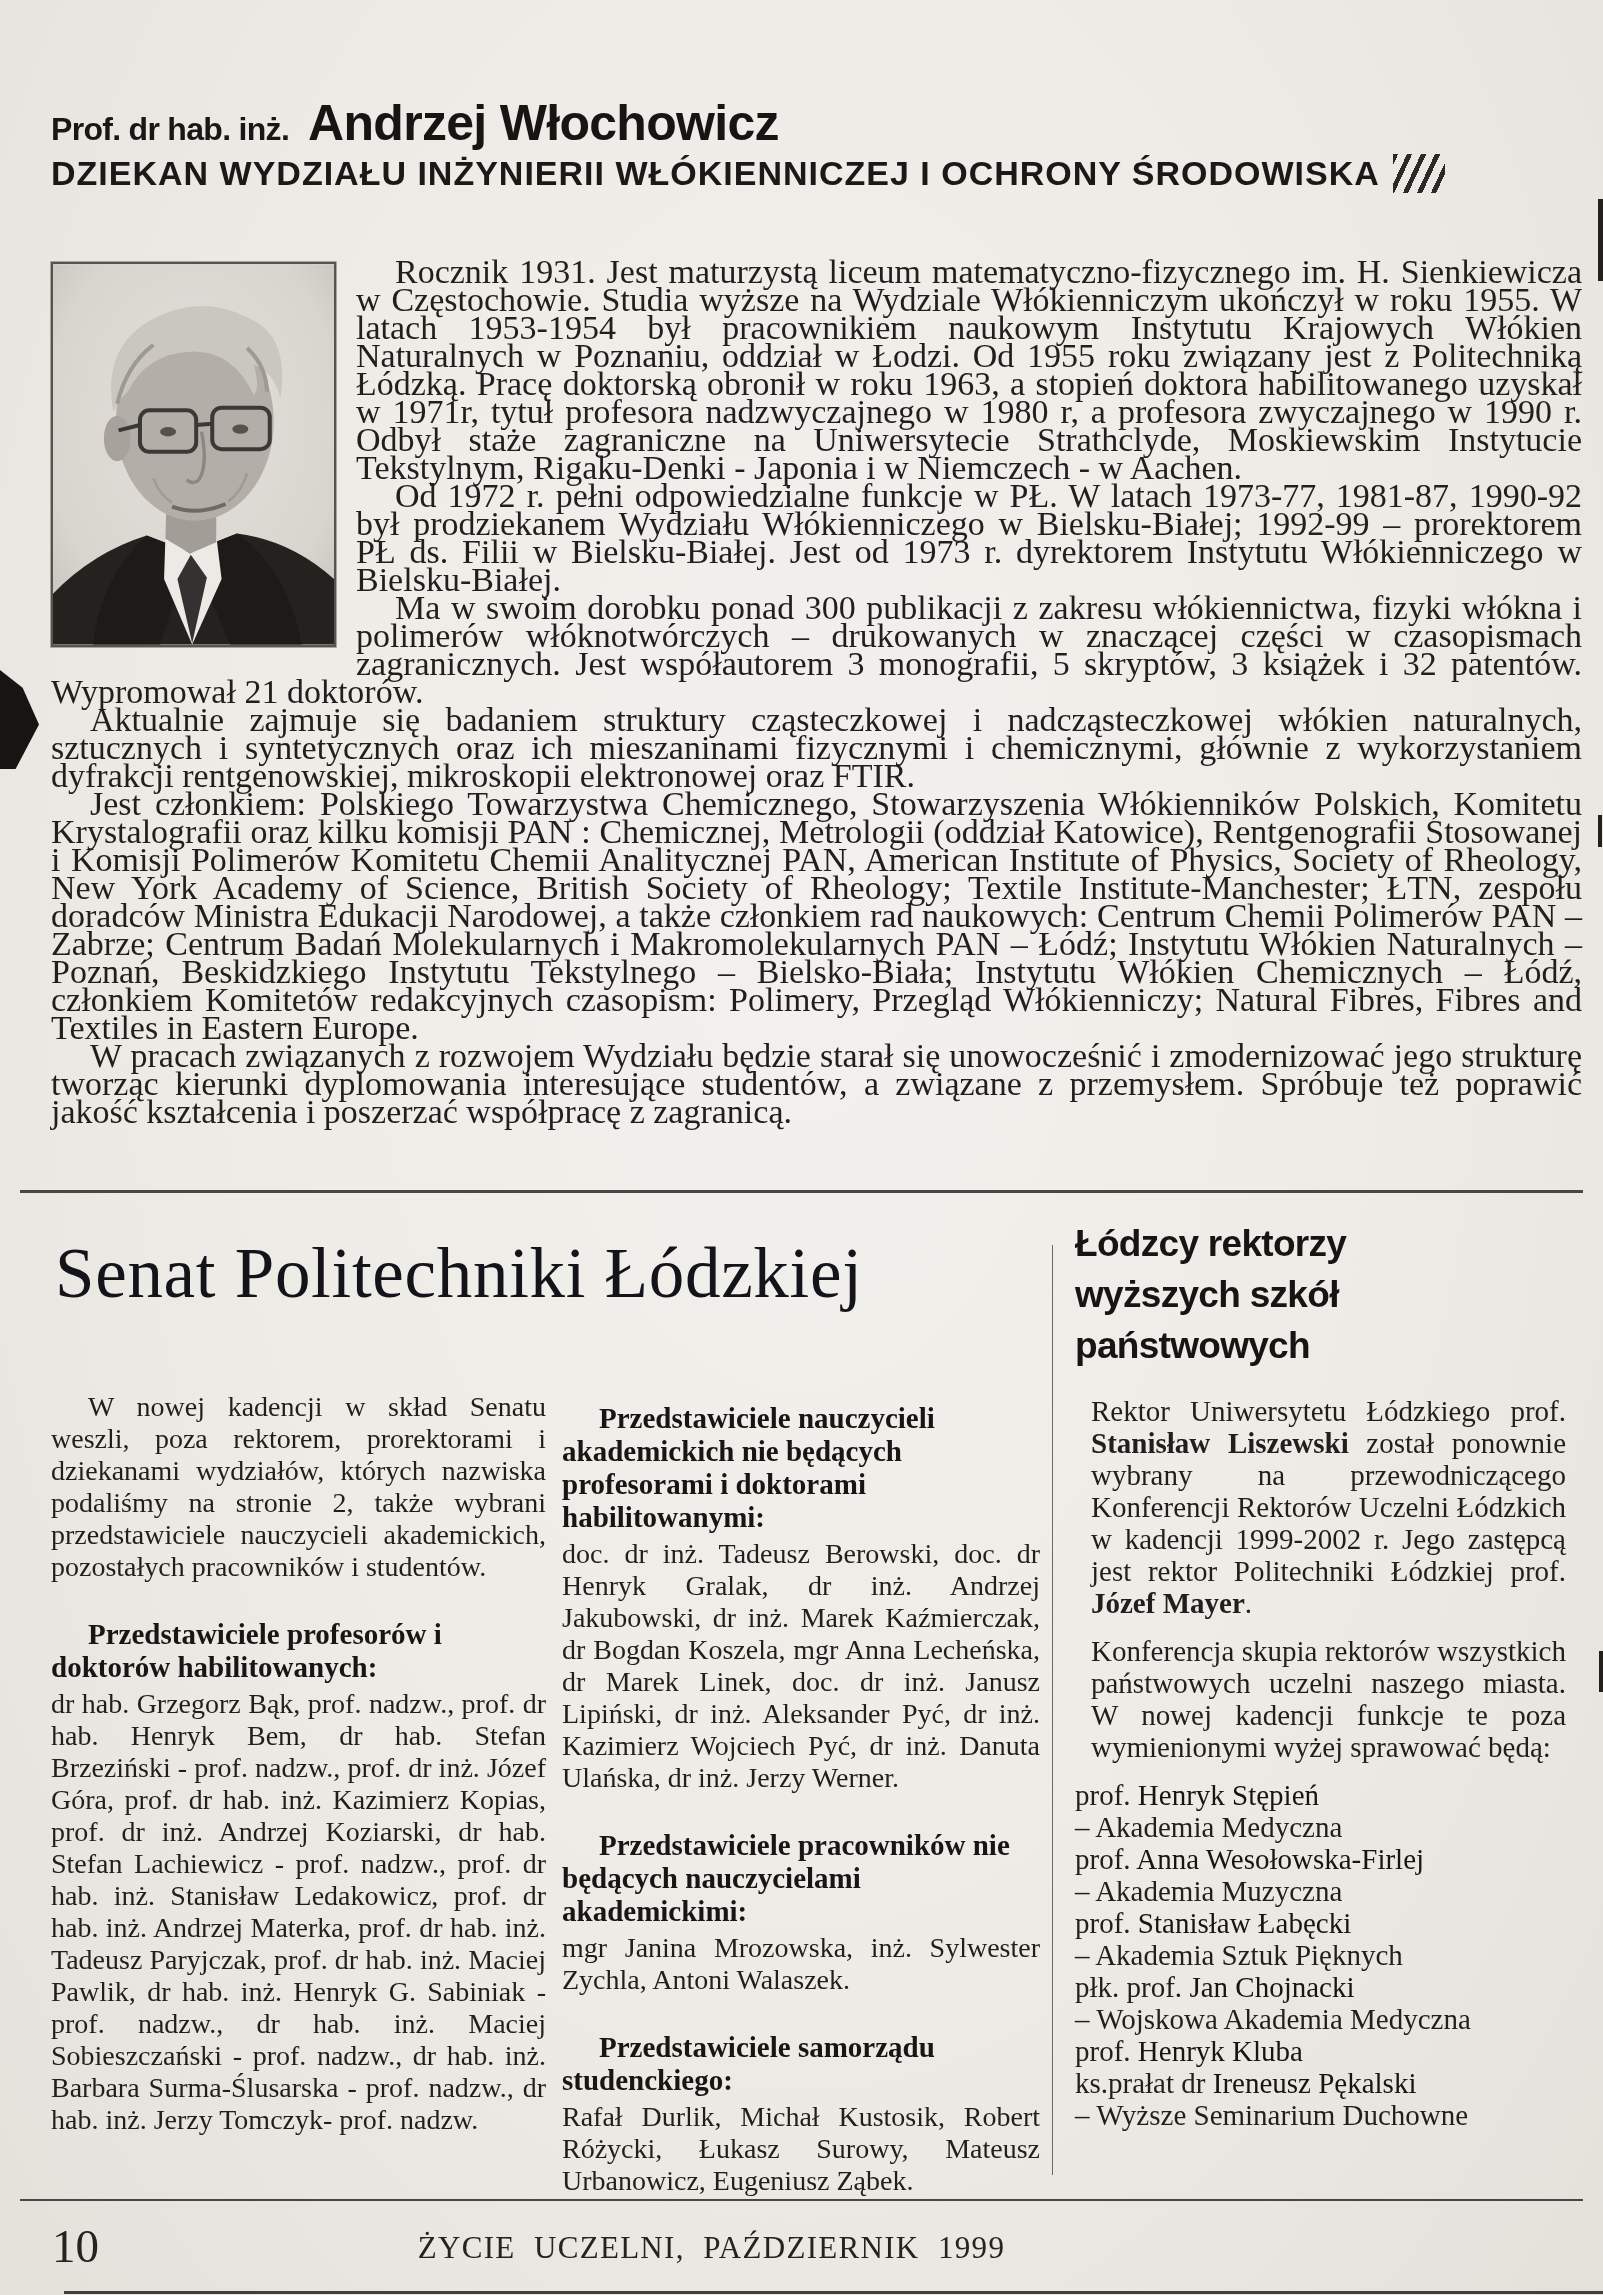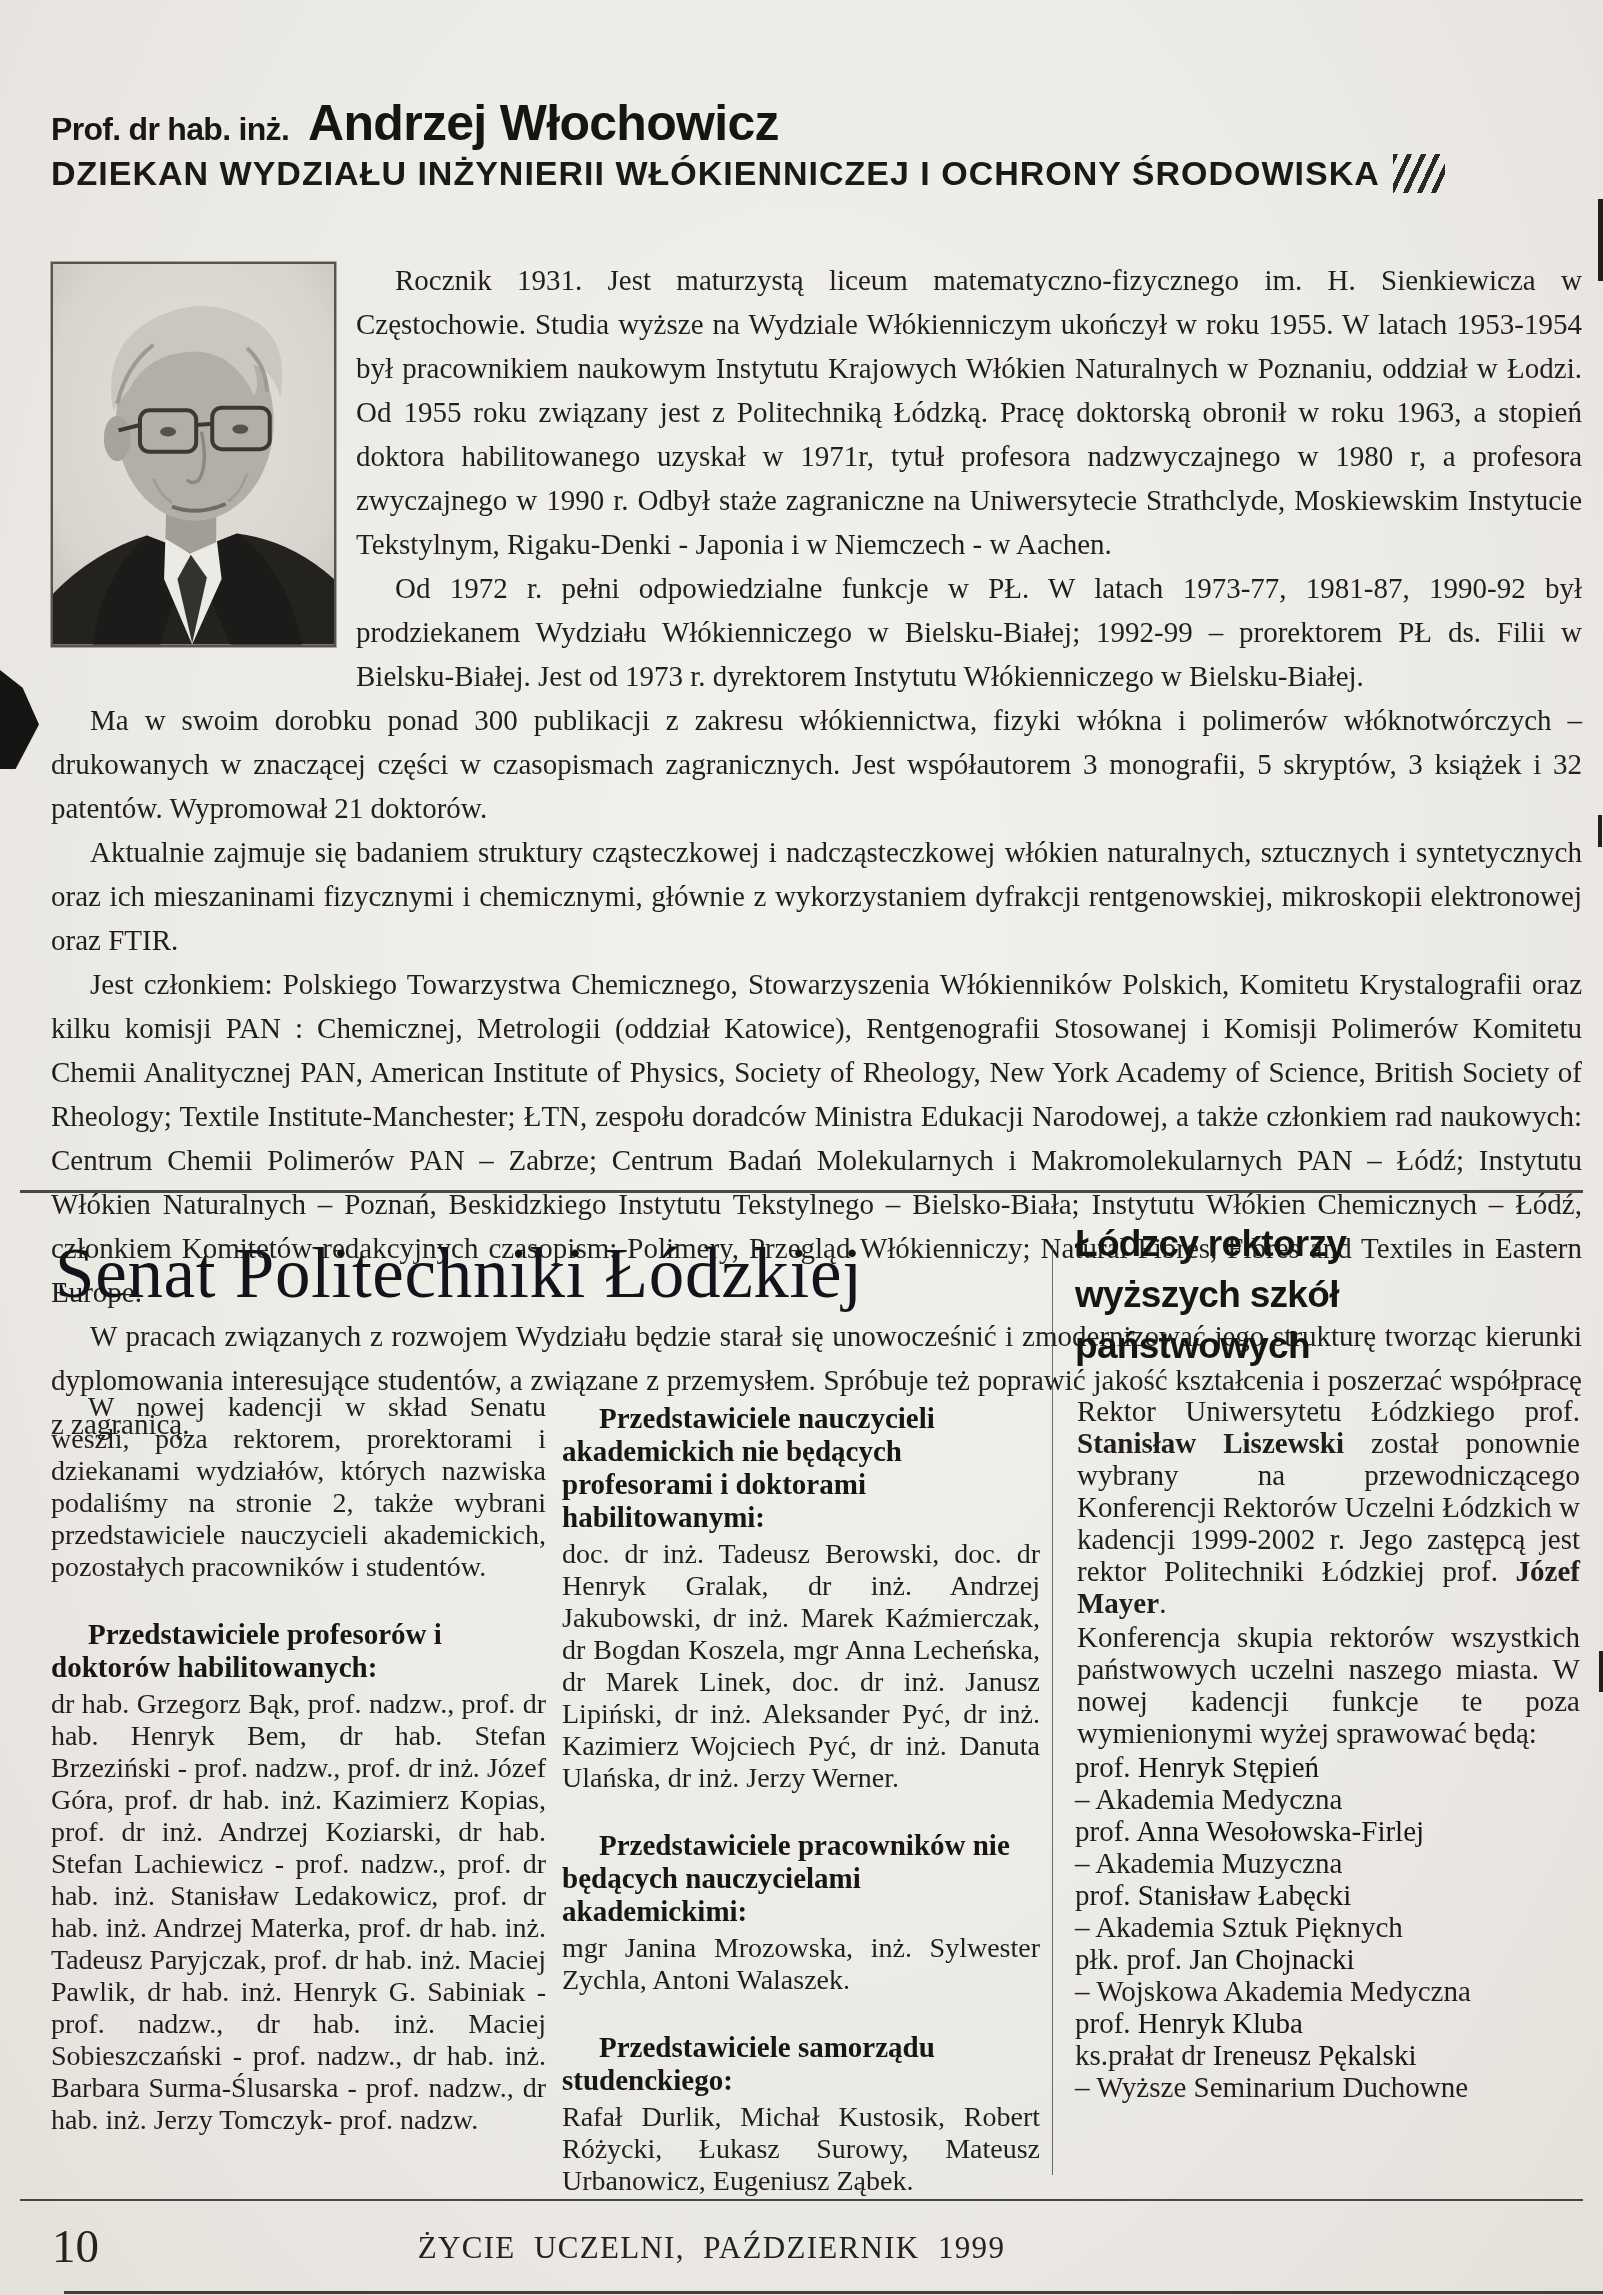--- a/index.html
+++ b/index.html
@@ -18,21 +18,21 @@
   .h-prefix{font-weight:bold;font-size:32px;letter-spacing:-0.7px;color:#181716;}
   .h-name{font-weight:bold;font-size:50px;letter-spacing:-0.7px;margin-left:19px;color:#161514;}
   .h-line2{margin-top:2px;display:flex;align-items:center;}
   .h-sub{font-weight:bold;font-size:34px;letter-spacing:1px;color:#1a1918;white-space:nowrap;}
   .hatch{
     display:inline-block;width:52px;height:39px;margin-left:13.4px;
     background:repeating-linear-gradient(115deg,#2a2927 0 4.7px,transparent 4.7px 12.7px);
   }
   
   .bio{position:absolute;left:51px;top:258px;width:1531px;
-       font-size:29px;line-height:44px;text-align:justify;color:#201f1d;}
+       font-size:34px;line-height:28px;text-align:justify;color:#201f1d;}
   .bio p{margin:0;text-indent:39px;}
   .photo{
     float:left;width:281px;height:381px;margin:4px 20px 12px 0;
     border:2px solid #56544f;background:#d9d6d1;box-shadow:0 0 0 0.7px #8a8781;
   }
   .photo svg{display:block;width:100%;height:100%;}
   
   .rule{position:absolute;left:20px;width:1563px;height:2.7px;background:#2b2a28;opacity:.85;}
   .rule-top{top:1190px;}
   .rule-bottom{top:2199px;height:2px;}
@@ -51,21 +51,21 @@
   .col .intro{margin:0;text-indent:37px;}
   .col h3{
     font-family:"Liberation Serif",serif;font-size:29px;line-height:33px;
     margin:35px 0 4px 0;font-weight:bold;color:#171614;text-align:left;text-indent:37px;
   }
   .col .names{margin:0;}
   .rk-title{
     font-family:"Liberation Sans",sans-serif;font-weight:bold;
     font-size:37px;line-height:51px;margin:0 0 24px 0;color:#161514;letter-spacing:-0.7px;
   }
-  .rk-par{margin:2px;}
+  .rk-par{margin:16px;}
   .rk-par + .rk-par{margin-top:0;}
   .rk-line{text-align:left;}
   .rk-line b{font-weight:normal;color:#161513;}
   
   .footer{position:absolute;left:0;top:2219px;width:1603px;height:60px;}
   .pageno{position:absolute;left:52px;top:0;font-size:47px;color:#242320;}
   .journal{
     position:absolute;left:7px;right:187px;top:10.7px;text-align:center;
     font-size:31px;letter-spacing:1.3px;word-spacing:9.4px;color:#242320;white-space:nowrap;
   }

